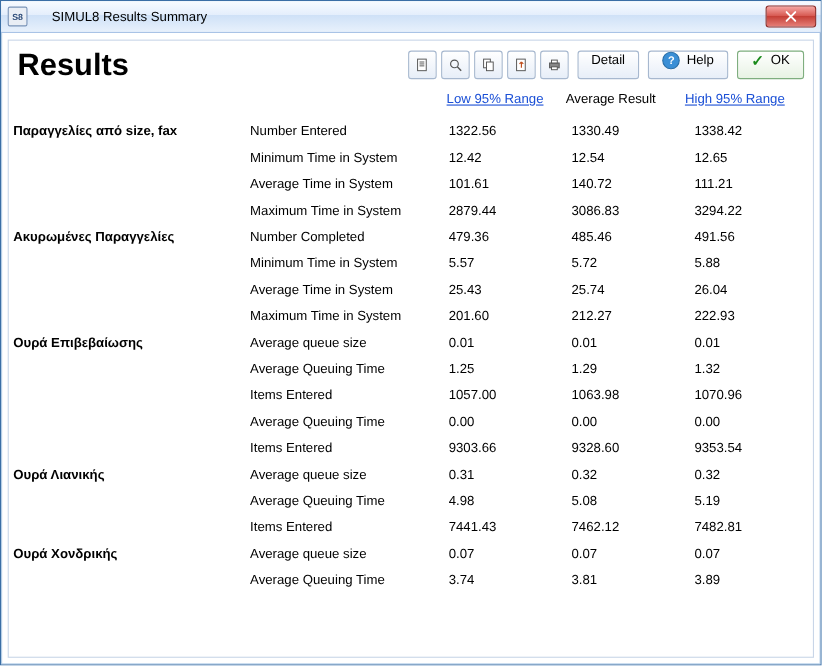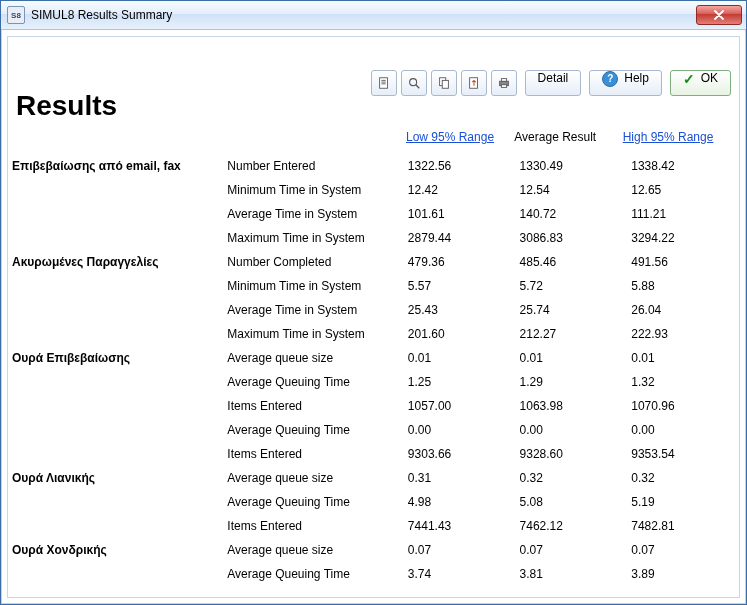--- a/index.html
+++ b/index.html
@@ -19,20 +19,21 @@
     box-shadow: 0 0 0 1px #bcd3ec inset;
   }
   
   .titlebar {
     height: 28px;
     background: linear-gradient(to bottom, #f7fbff 0%, #e4eefc 45%, #cfe1f7 46%, #e8f1fc 100%);
     border-bottom: 1px solid #a9c3e6;
     display: flex;
     align-items: center;
     padding: 0 4px 0 6px;
+    gap: 16px;
   }
   .titlebar .app-icon {
     width: 16px; height: 16px;
     background: #e9eef5;
     border: 1px solid #7a94b8;
     border-radius: 2px;
     margin-right: 6px;
     display: flex; align-items: center; justify-content: center;
     font-size: 8px; color: #2b4a78; font-weight: bold;
   }
@@ -67,21 +68,20 @@
   .toolbar-row {
     display: flex;
     align-items: center;
     padding: 6px 8px 2px 8px;
   }
   .page-title {
     font-size: 28px;
     font-weight: bold;
     color: #000;
     margin-right: auto;
-    margin-top: 47px;
   }
   .icon-btn {
     width: 24px; height: 24px;
     border: 1px solid #a7b8cf;
     background: linear-gradient(to bottom, #ffffff, #e7eef8);
     border-radius: 3px;
     margin-left: 4px;
     display: flex; align-items: center; justify-content: center;
     cursor: pointer;
   }
@@ -228,21 +228,21 @@
       <div class="spacer"></div>
       <div class="col"><a href="#">Low 95% Range</a></div>
       <div class="col">Average Result</div>
       <div class="col"><a href="#">High 95% Range</a></div>
     </div>
 
     <div class="table-scroll">
       <table class="table">
         <tbody id="table-body">
             <tr>
-              <td class="td-group">Επιβεβαίωσης από email, fax</td>
+              <td class="td-group">Παραγγελίες από size, fax</td>
               <td class="td-metric">Number Entered</td>
               <td class="td-val">1322.56</td>
               <td class="td-val">1330.49</td>
               <td class="td-val">1338.42</td>
             </tr>
             <tr>
               <td class="td-group"></td>
               <td class="td-metric">Minimum Time in System</td>
               <td class="td-val">12.42</td>
               <td class="td-val">12.54</td>

